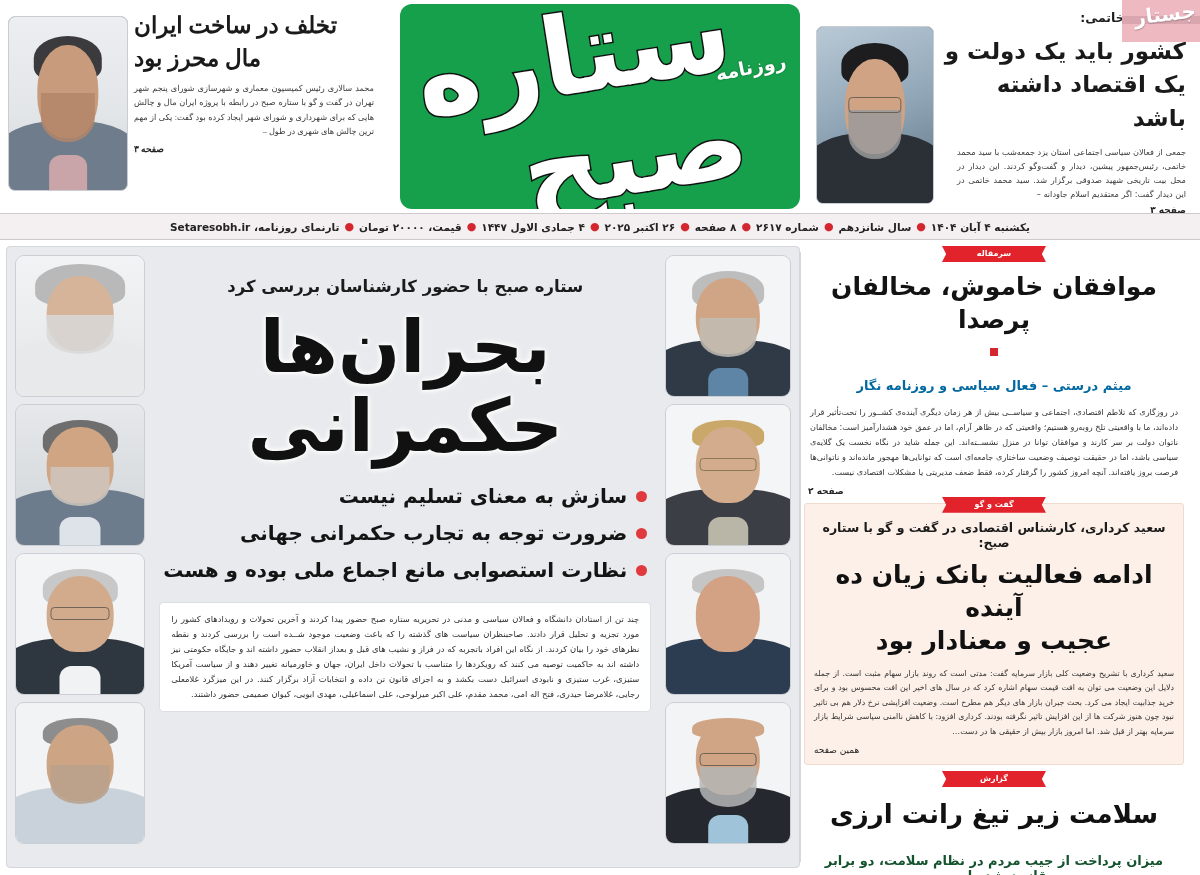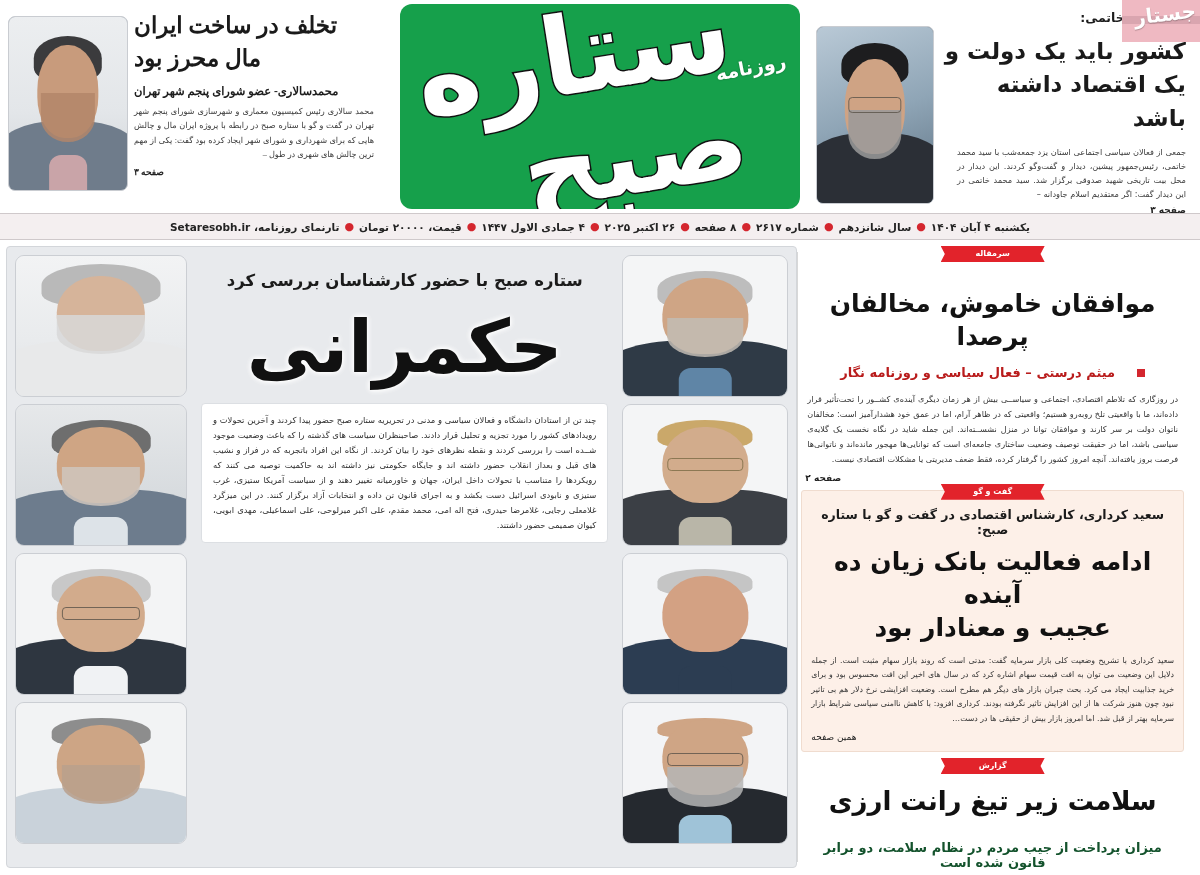--- a/index.html
+++ b/index.html
@@ -108,21 +108,21 @@
 
   .photo-col { width:172px; display:flex; flex-direction:column; gap:7px; }
   .photo-col.second { width:166px; }
   .portrait {
     width:100%; height:142px; border-radius:9px; border:1px solid #cbced3;
     background:#dfe2e6; overflow:hidden; position:relative;
   }
 
   .center-col { flex:1; display:flex; flex-direction:column; padding:2px 6px 0 6px; }
   .kicker-main {
-    text-align:center; font-size:16.5px; font-weight:bold; color:#1b1b1b; margin-top:14px;
+    text-align:center; font-size:16.5px; font-weight:bold; color:#1b1b1b; margin-top:20px;
     letter-spacing:-0.2px;
   }
   .headline-main {
     text-align:center; font-size:73px; font-weight:bold; color:#111; line-height:1.0;
     margin-top:14px; letter-spacing:-3px;
     text-shadow: 0 0 6px #fff, 0 0 6px #fff, 0 0 3px #fff;
   }
   .headline-main .l2 { display:block; margin-top:6px; }
   .bullets { margin-top:22px; display:flex; flex-direction:column; gap:13px; padding:0 4px; }
   .bullet { display:flex; flex-direction:row; align-items:center; justify-content:flex-start; gap:9px; }
@@ -144,25 +144,25 @@
   .sec-badge-wrap { display:flex; justify-content:center; margin-bottom:2px; }
   .sec-badge {
     background:#e2232b; color:#fff; font-size:8px; font-weight:bold;
     padding:3px 22px 4px 22px; position:relative; letter-spacing:.5px;
     clip-path: polygon(0 0, 100% 0, 96% 50%, 100% 100%, 0 100%, 4% 50%);
     min-width:104px; text-align:center;
   }
   .art { padding:0 4px; }
   .art-title {
     text-align:center; font-size:25px; font-weight:bold; color:#131313; line-height:1.3;
-    letter-spacing:-0.6px; margin-top:26px;
+    letter-spacing:-0.6px; margin-top:9px;
   }
   .art-byline {
-    margin-top:12px; display:flex; align-items:center; justify-content:center; gap:22px;
-    font-size:13px; font-weight:bold; color:#b91c1c;
+    margin-top:12px; display:flex; flex-direction:column; align-items:center; justify-content:center; gap:22px;
+    font-size:13px; font-weight:bold; color:#0369a1;
   }
   .art-byline .sq { width:8px; height:8px; background:#d4262e; flex:0 0 8px; }
   .art-body {
     margin-top:12px; font-size:8.1px; line-height:1.85; color:#333; text-align:justify;
     padding:0 2px;
   }
   .art-page { margin-top:6px; font-size:9px; font-weight:bold; color:#222; text-align:left; }
 
   .boxed {
     background:#fdf0e8; border:1px solid #f0dccf; border-radius:3px;
@@ -209,21 +209,20 @@
           <div class="bg" style="background:linear-gradient(180deg,#eceef0 0%,#e3e6e9 55%,#cfd4d8 100%)"></div>
           <div class="body-s" style="background:#6f7c8b"></div>
           <div class="hair" style="background:#3b3b3d"></div>
           <div class="head" style="background:#c89b7c"></div>
           <div class="beard" style="background:#b3866a"></div>
           <div class="shirt" style="background:#c9a4a8"></div>
         </div>
       </div>
       <div class="txt">
         <div class="tl-title">تخلف در ساخت ایران مال محرز بود</div>
-        <div class="tl-byline">محمدسالاری- عضو شورای پنجم شهر تهران</div>
         <div class="tl-lead">محمد سالاری رئیس کمیسیون معماری و شهرسازی شورای پنجم شهر تهران در گفت و گو با ستاره صبح در رابطه با پروژه ایران مال و چالش هایی که برای شهرداری و شورای شهر ایجاد کرده بود گفت: یکی از مهم ترین چالش های شهری در طول –</div>
         <div class="tl-page">صفحه ۳</div>
       </div>
     </div>
 
     <div class="logo-wrap">
       <div class="logo-box">
         <div class="logo-kicker">روزنامه</div>
         <div class="logo-name">ستاره صبح</div>
       </div>
@@ -353,21 +352,36 @@
               <div class="hair" style="background:#8d8d8d;height:20%"></div>
           <div class="head" style="background:#cda585"></div>
               <div class="beard" style="background:#b9a08c"></div>
             </div>
         </div>
       </div>
 
       <div class="center-col">
         <div class="kicker-main">ستاره صبح با حضور کارشناسان بررسی کرد</div>
         <div class="headline-main">
+          <span>بحران‌ها</span>
           <span class="l2">حکمرانی</span>
+        </div>
+        <div class="bullets">
+          <div class="bullet">
+            <span class="dot"></span>
+            <span class="btxt">سازش به معنای تسلیم نیست</span>
+          </div>
+          <div class="bullet">
+            <span class="dot"></span>
+            <span class="btxt">ضرورت توجه به تجارب حکمرانی جهانی</span>
+          </div>
+          <div class="bullet">
+            <span class="dot"></span>
+            <span class="btxt">نظارت استصوابی مانع اجماع ملی بوده و هست</span>
+          </div>
         </div>
         <div class="lead-box">چند تن از استادان دانشگاه و فعالان سیاسی و مدنی در تحریریه ستاره صبح حضور پیدا کردند و آخرین تحولات و رویدادهای کشور را مورد تجزیه و تحلیل قرار دادند. صاحبنظران سیاست های گذشته را که باعث وضعیت موجود شــده است را بررسی کردند و نقطه نظرهای خود را بیان کردند. از نگاه این افراد باتجربه که در فراز و نشیب های قبل و بعداز انقلاب حضور داشته اند و جایگاه حکومتی نیز داشته اند به حاکمیت توصیه می کنند که رویکردها را متناسب با تحولات داخل ایران، جهان و خاورمیانه تغییر دهند و از سیاست آمریکا ستیزی، غرب ستیزی و نابودی اسرائیل دست بکشد و به اجرای قانون تن داده و انتخابات آزاد برگزار کنند. در این میزگرد غلامعلی رجایی، غلامرضا حیدری، فتح اله امی، محمد مقدم، علی اکبر میرلوحی، علی اسماعیلی، مهدی ابویی، کیوان صمیمی حضور داشتند.</div>
       </div>
 
       <div class="photo-col second">
         <div class="portrait">
           <div class="pp">
               <div class="bg" style="background:#f4f5f6"></div>
           <div class="body-s" style="background:#2f3a46"></div>
               <div class="hair" style="background:#bdbdbd"></div>

